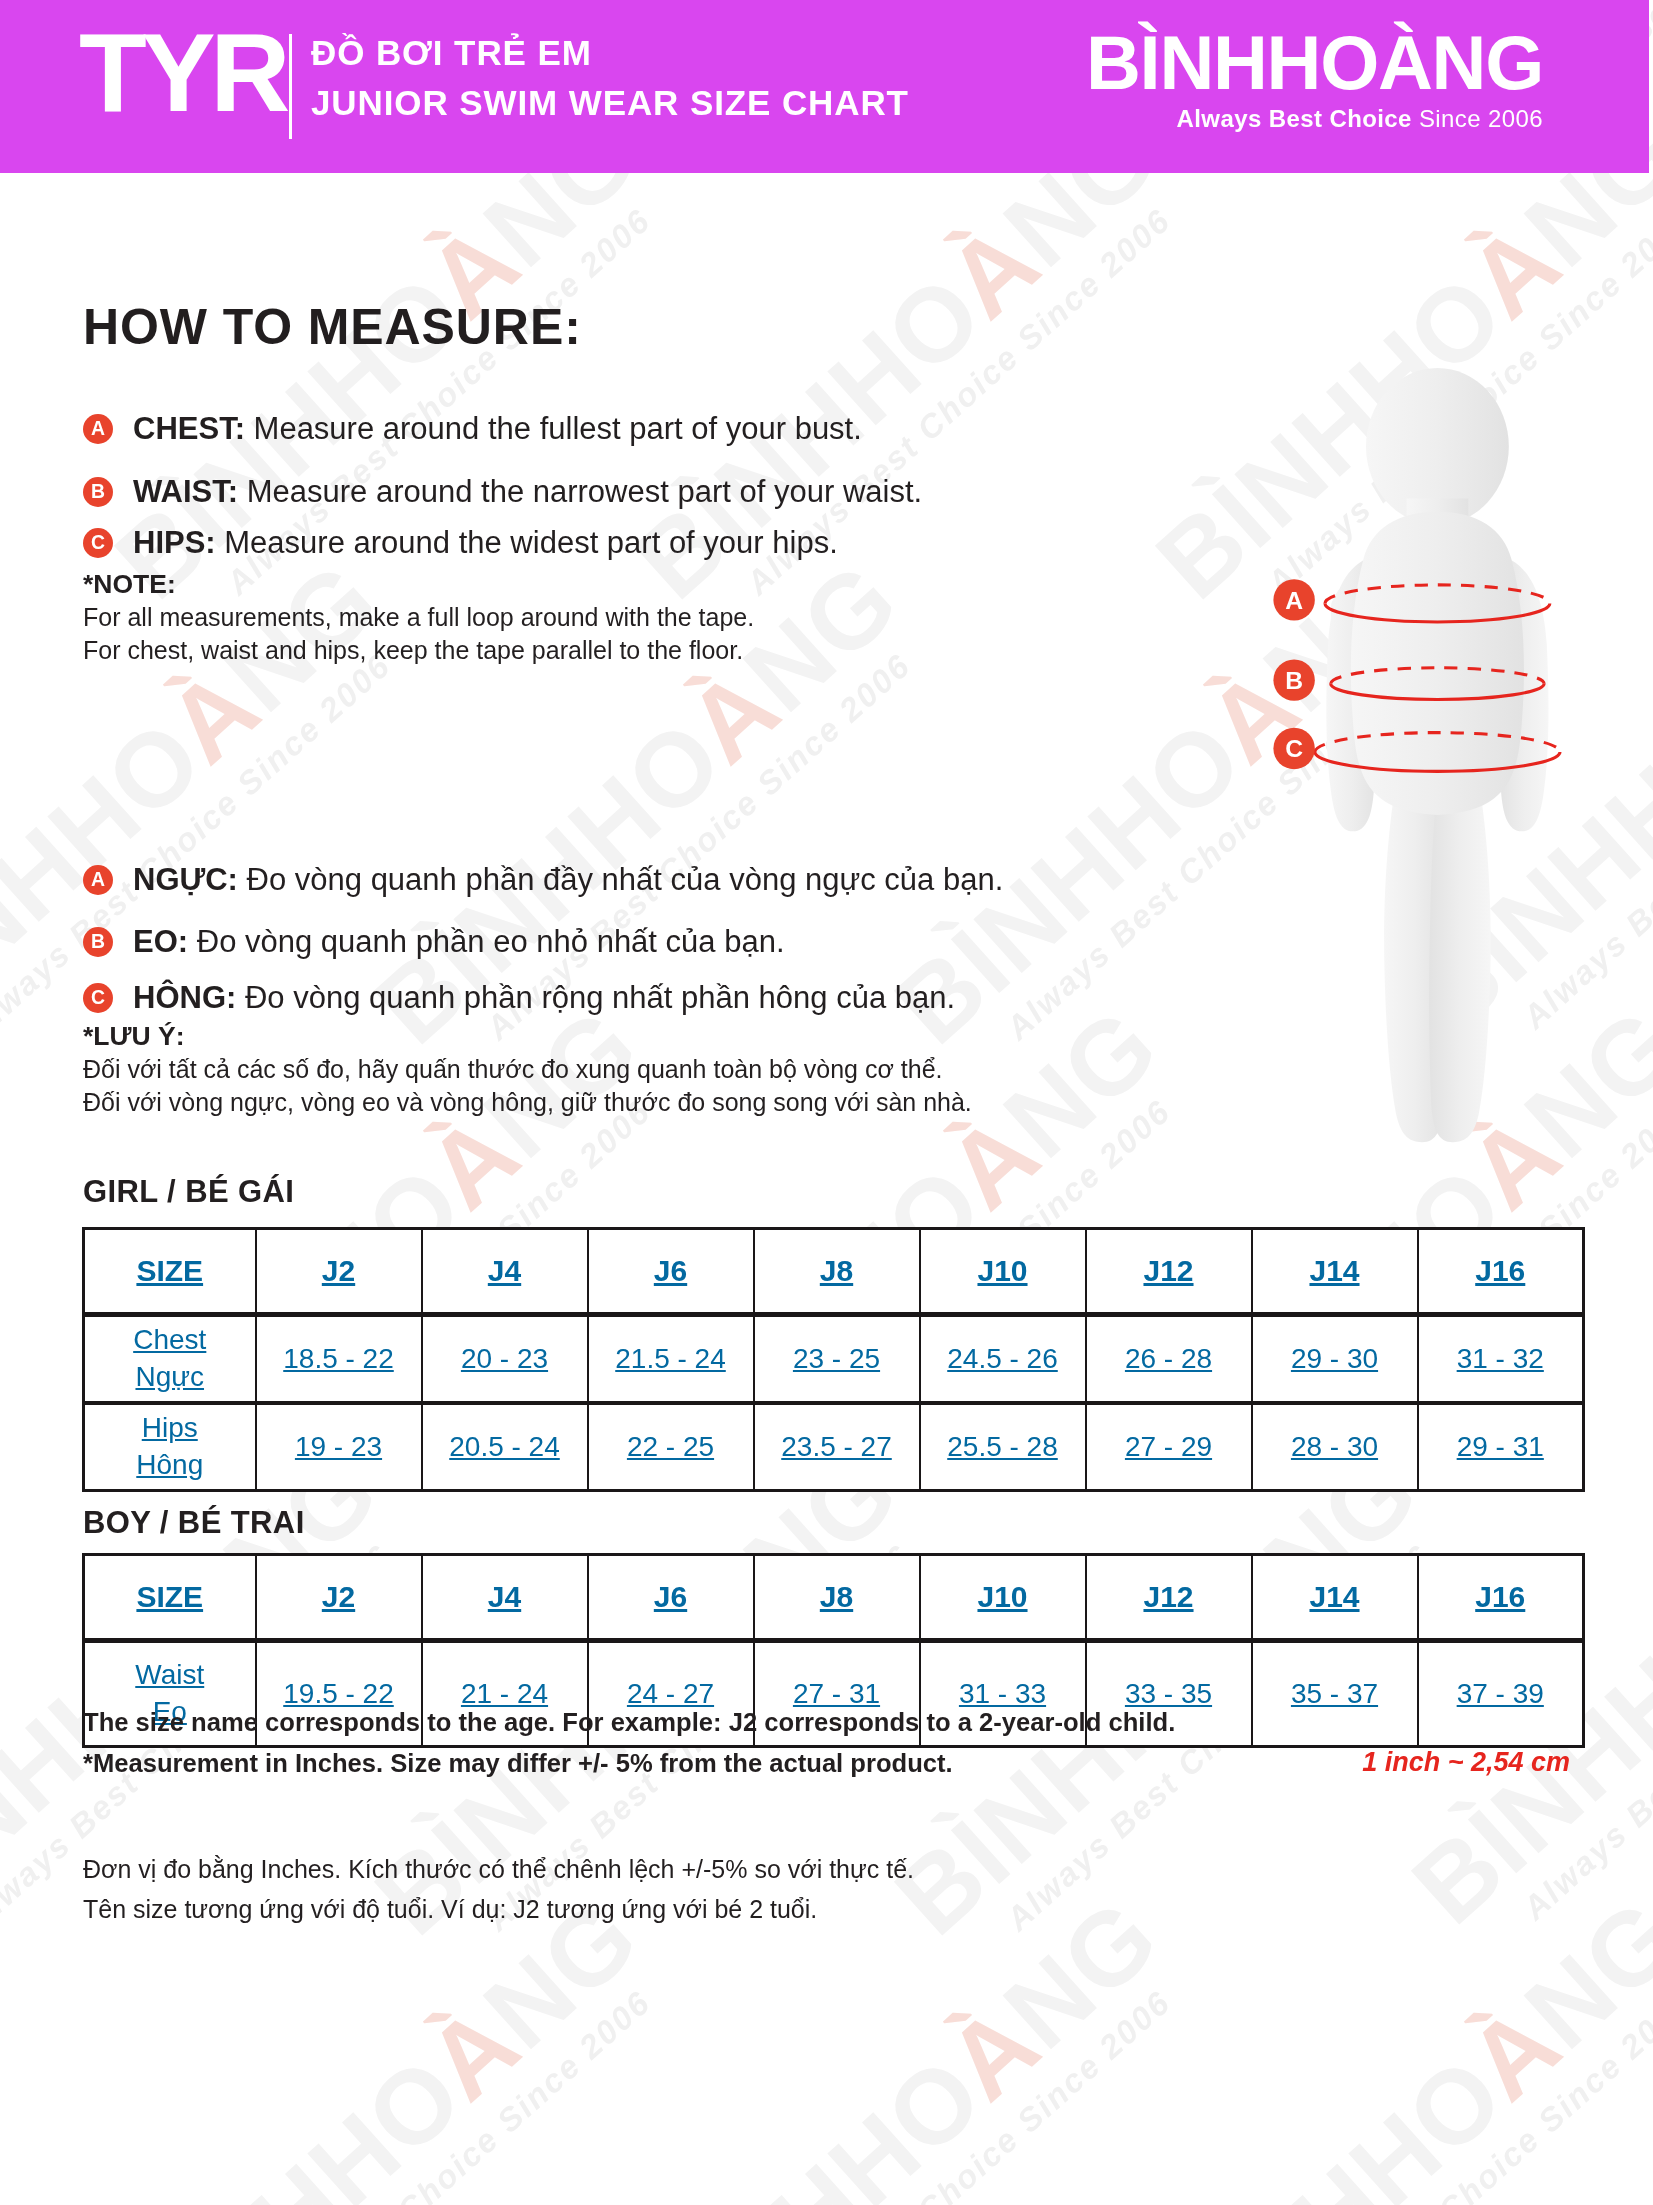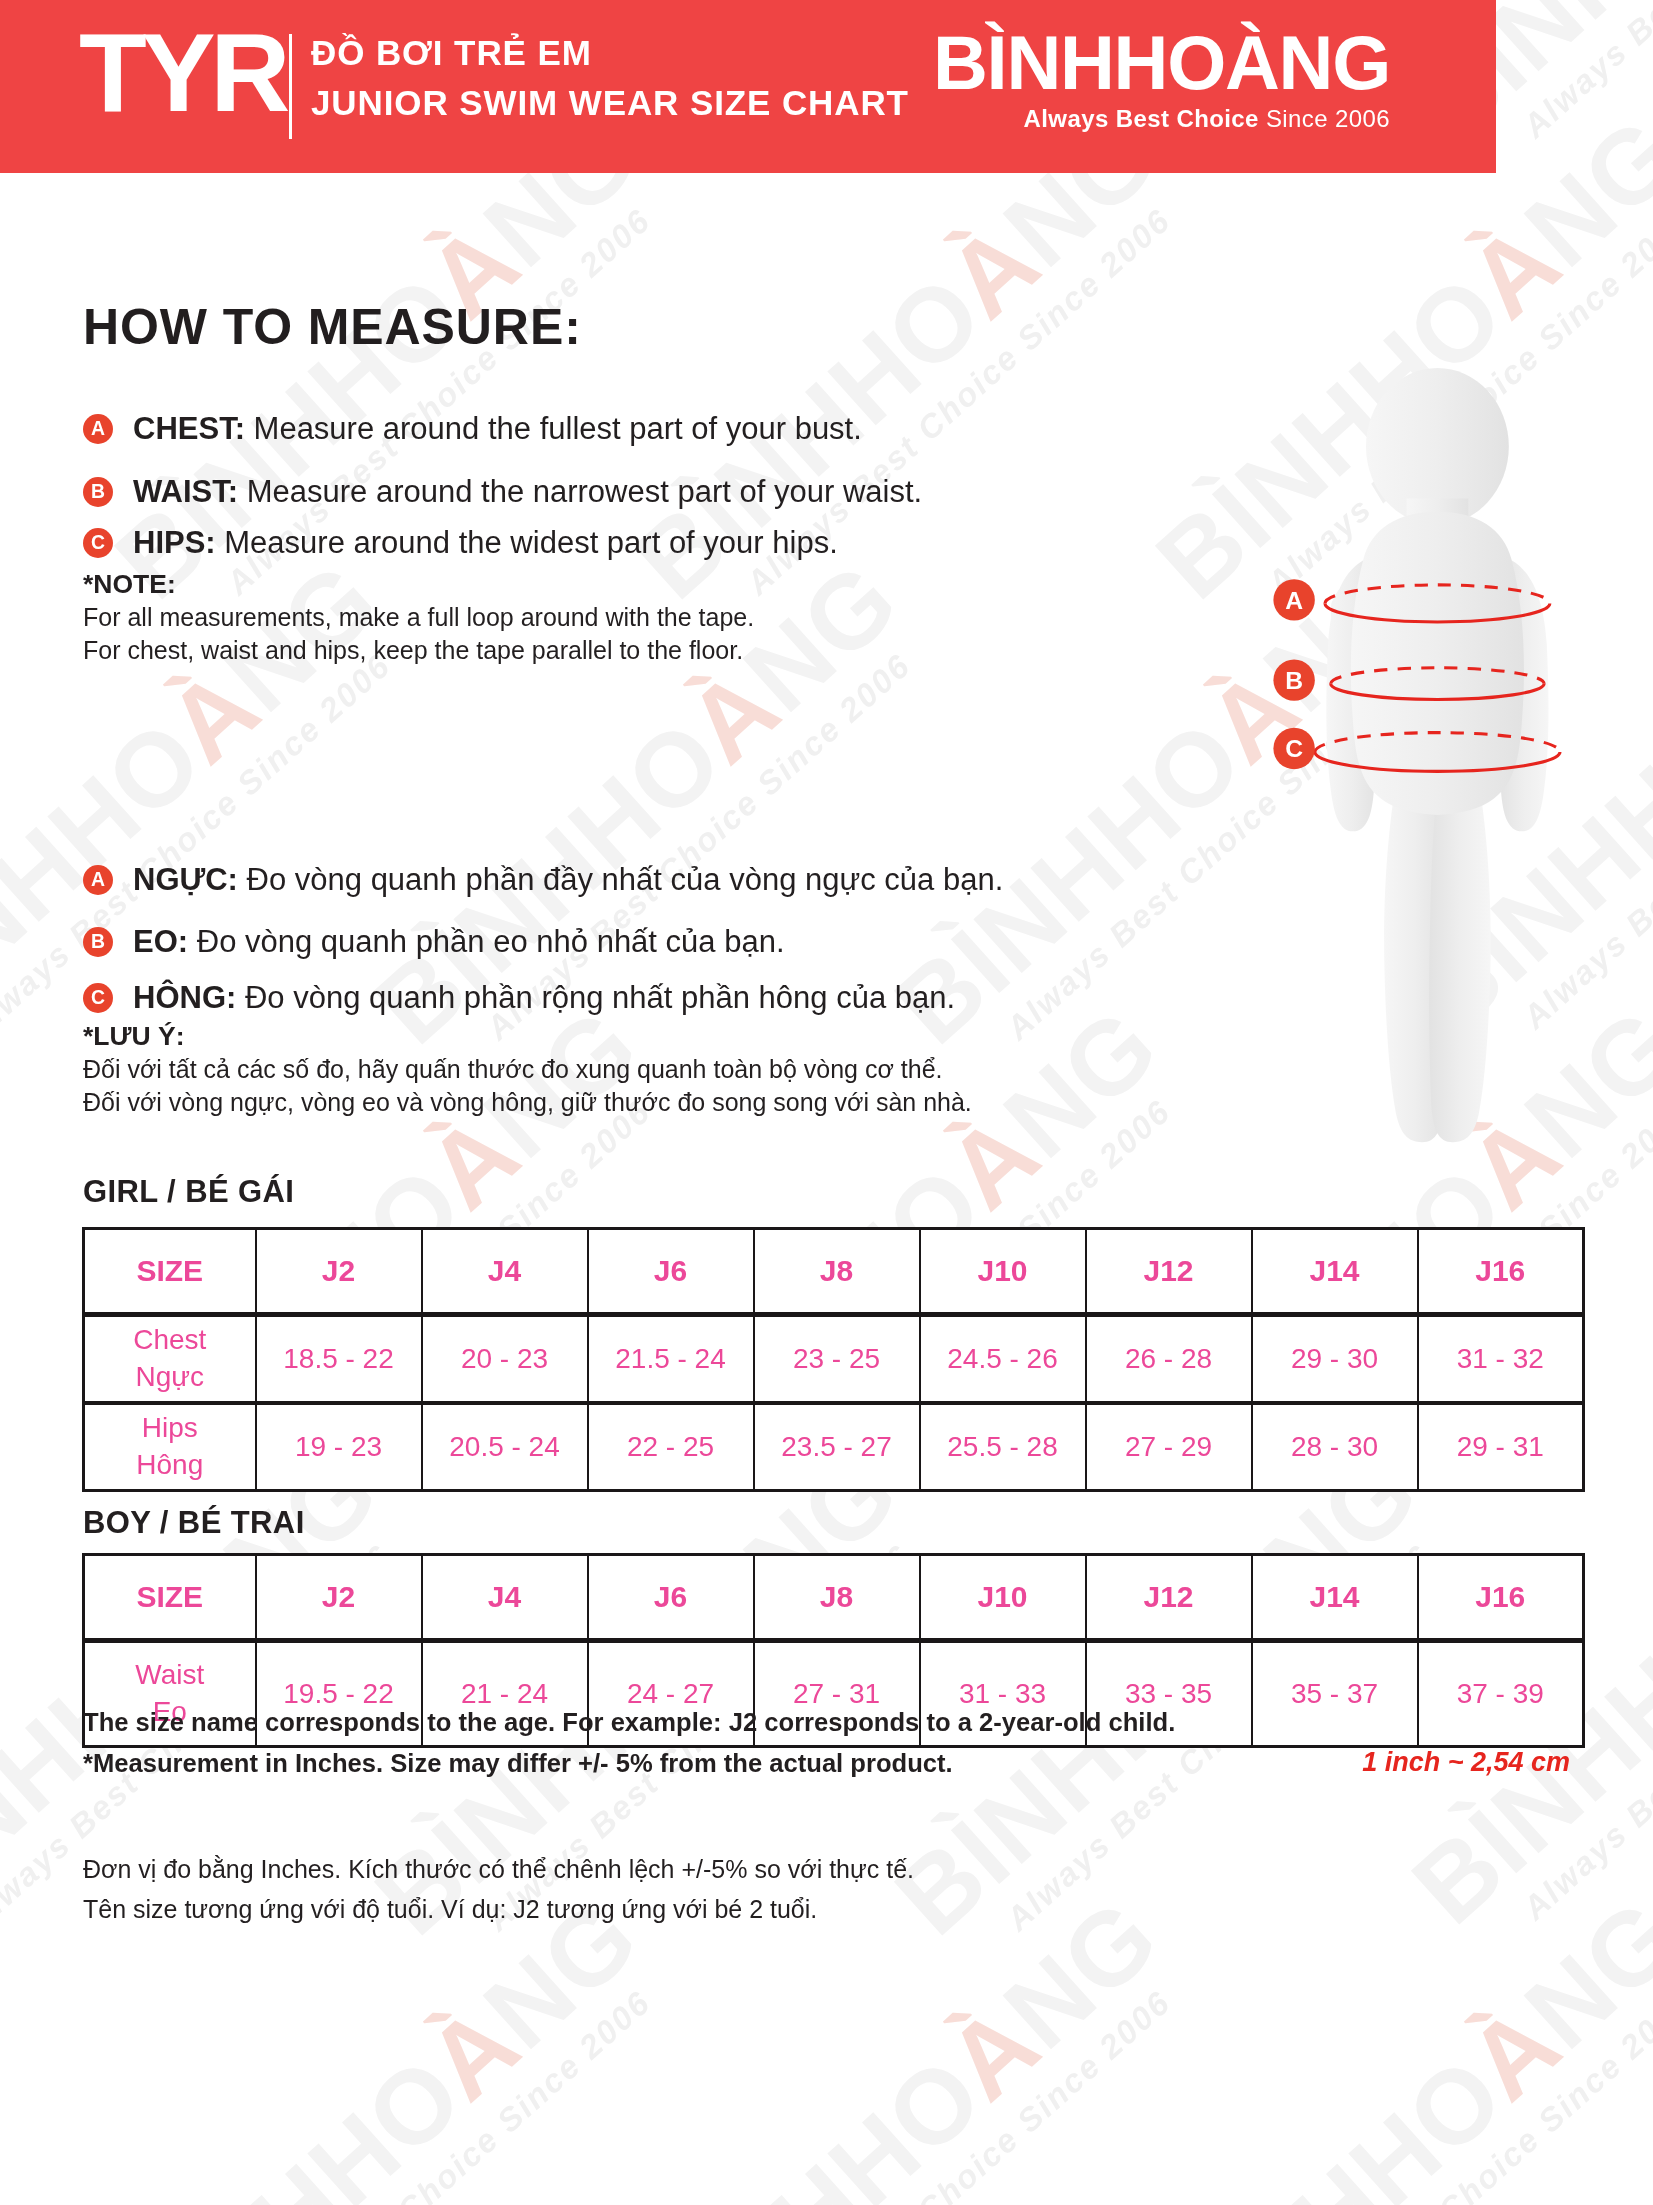--- a/index.html
+++ b/index.html
@@ -7,21 +7,21 @@
   .page{position:relative;width:1654px;height:2339px;background:#ffffff;overflow:hidden;}
 
   
   .wm-layer{position:absolute;inset:0;z-index:0;overflow:hidden;}
   .wm-tile{position:absolute;transform:rotate(-42deg);}
   .wm-big{font-size:105px;font-weight:900;letter-spacing:0.9px;color:#f3f3f3;line-height:1;white-space:nowrap;}
   .wm-big .wm-pink{color:#f8ddd7;}
   .wm-tag{font-size:33px;font-weight:700;font-style:italic;color:#f0f0f0;letter-spacing:2.2px;margin:2.6px 0 0 66px;white-space:nowrap;}
 
   
-  .header{position:absolute;left:0;top:0;width:1496px;height:173px;background:#ef4444;z-index:3;}
+  .header{position:absolute;left:0;top:0;width:1649px;height:173px;background:#d946ef;z-index:3;}
   .tyr{position:absolute;left:79px;top:17.6px;font-size:111px;font-weight:900;letter-spacing:-5.3px;color:#fff;line-height:1;}
   .hdr-divider{position:absolute;left:289px;top:34px;width:3.1px;height:105px;background:#fff;}
   .hdr-titles{position:absolute;left:311px;top:35px;color:#fff;}
   .ht{font-size:35px;font-weight:800;letter-spacing:0.9px;line-height:1;white-space:nowrap;}
   .ht + .ht{margin-top:15px;}
   .bh{position:absolute;right:106px;top:23px;text-align:right;color:#fff;}
   .bh-word{font-size:76px;font-weight:900;letter-spacing:-1.3px;line-height:1.05;white-space:nowrap;}
   .bh-tag{font-size:24px;margin-top:2.6px;letter-spacing:0.4px;white-space:nowrap;}
   .bh-tag b{font-weight:700;}
 
@@ -34,21 +34,21 @@
   .m-text{margin-left:20px;font-size:31px;}
   .m-text b{font-weight:700;}
   .note-title{position:absolute;left:83px;font-size:26.5px;font-weight:700;white-space:nowrap;}
   .note-line{position:absolute;left:83px;font-size:25px;white-space:nowrap;}
 
   .sec-title{position:absolute;left:83px;font-size:31px;font-weight:800;letter-spacing:0.4px;white-space:nowrap;}
 
   
   table.size-table{position:absolute;left:82px;border-collapse:collapse;table-layout:fixed;background:#fff;
                    border:3.1px solid #1a1718;}
-  .size-table th,.size-table td{border:2.2px solid #1a1718;text-align:center;vertical-align:middle;color:#ec4899;padding:0;}
+  .size-table th,.size-table td{border:2.2px solid #1a1718;text-align:center;vertical-align:middle;color:#0369a1;padding:0;text-decoration:underline;}
   .size-table thead th{font-size:30px;font-weight:700;height:82px;border-bottom-width:5.7px;}
   .size-table tbody td{font-size:28px;font-weight:400;}
   .girl-table tbody tr:first-child td{border-bottom-width:4.9px;}
   .girl-table tbody td{height:84px;}
   .boy-table tbody td{height:102px;}
   .row-label{line-height:1.32;}
 
   
   .fnote-en{position:absolute;left:83px;font-size:25.6px;font-weight:700;white-space:nowrap;}
   .fnote-vi{position:absolute;left:83px;font-size:25px;font-weight:400;white-space:nowrap;}

